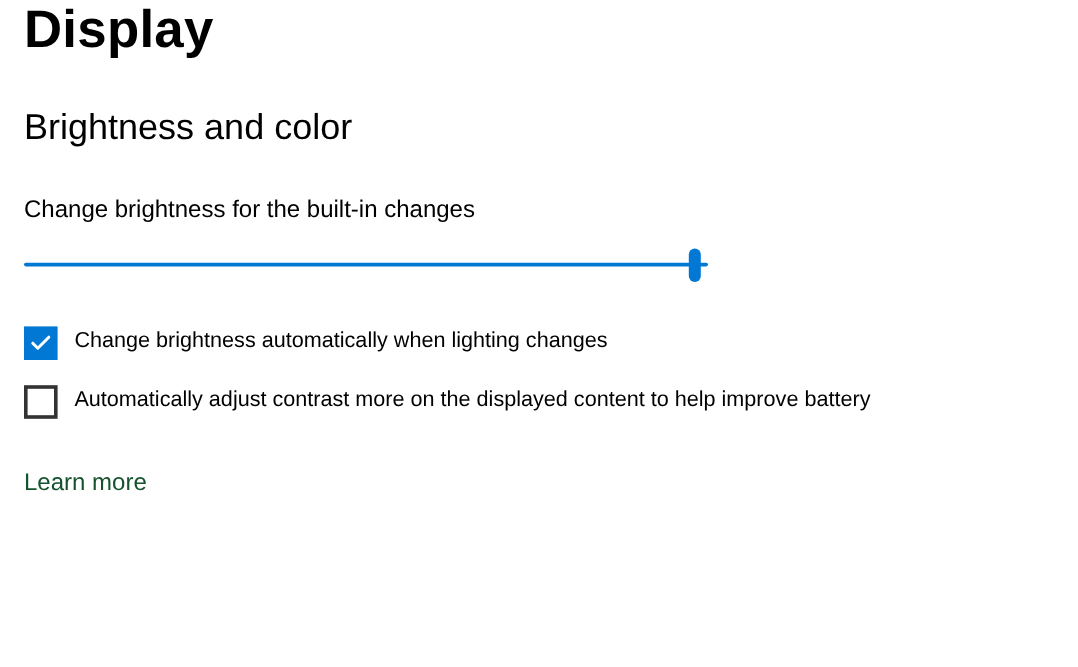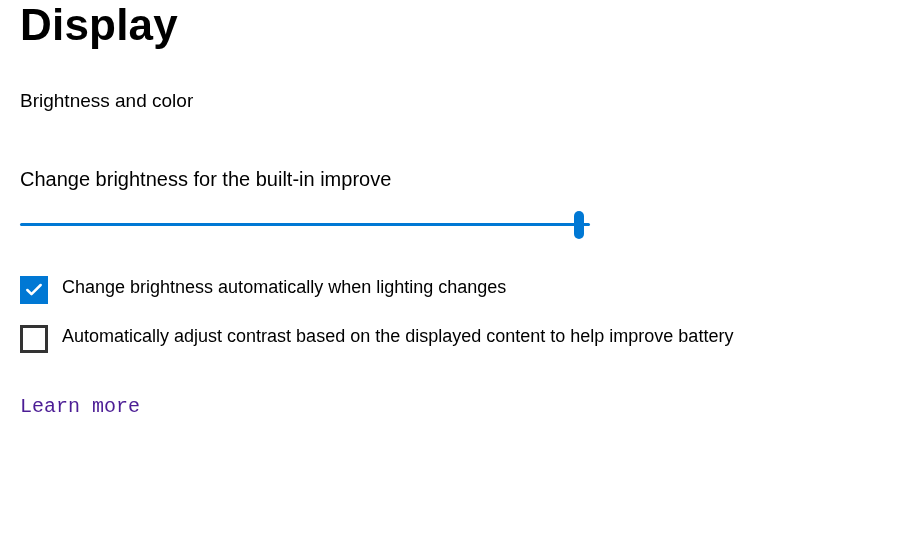--- a/index.html
+++ b/index.html
@@ -10,23 +10,23 @@
       width: 898px;
       color: #000;
     }
     .page-title {
       font-size: 44px;
       font-weight: 700;
       margin-bottom: 40px;
       letter-spacing: 0.2px;
     }
     .section-title {
-      font-size: 19px;
+      font-size: 30px;
       font-weight: 400;
-      margin-bottom: 56px;
+      margin-bottom: 40px;
     }
     .setting-label {
       font-size: 20px;
       font-weight: 400;
       margin-bottom: 20px;
     }
     .slider-container {
       position: relative;
       width: 570px;
       height: 28px;
@@ -77,54 +77,53 @@
       width: 20px;
       height: 20px;
     }
     .checkbox-label {
       font-size: 18px;
       font-weight: 400;
       line-height: 1.35;
       max-width: 820px;
     }
     .link {
-      color: #4c1d95;
+      color: #14532d;
       font-size: 20px;
       cursor: pointer;
       margin-top: 22px;
       display: inline-block;
-      font-family: Liberation Mono, monospace;
     }
   </style>
 </head>
 <body>
 
 
 
 <h1 class="page-title">Display</h1>
 
 <h2 class="section-title">Brightness and color</h2>
 
-<div class="setting-label">Change brightness for the built-in improve</div>
+<div class="setting-label">Change brightness for the built-in changes</div>
 
 <div class="slider-container">
   <div class="slider-track"></div>
   <div class="slider-thumb" id="brightness-thumb" style="left: 98%;"></div>
 </div>
 
 <div class="checkbox-row">
   <div class="checkbox checked">
     <svg viewBox="0 0 24 24">
       <path d="M4 12 L9 17 L20 6" stroke="#ffffff" stroke-width="3" fill="none" stroke-linecap="round" stroke-linejoin="round"></path>
     </svg>
   </div>
   <div class="checkbox-label">Change brightness automatically when lighting changes</div>
 </div>
 
 <div class="checkbox-row">
   <div class="checkbox unchecked"></div>
-  <div class="checkbox-label">Automatically adjust contrast based on the displayed content to help improve battery</div>
+  <div class="checkbox-label">Automatically adjust contrast more on the displayed content to help improve battery</div>
 </div>
 
 <a class="link">Learn more</a>
 
 
 
 
 </body></html>

